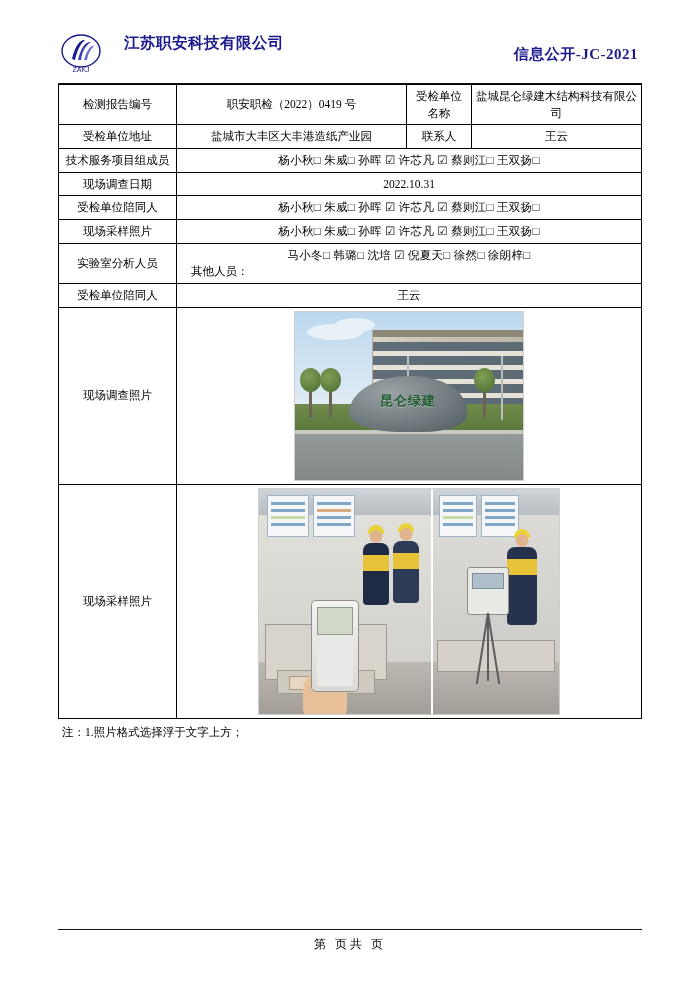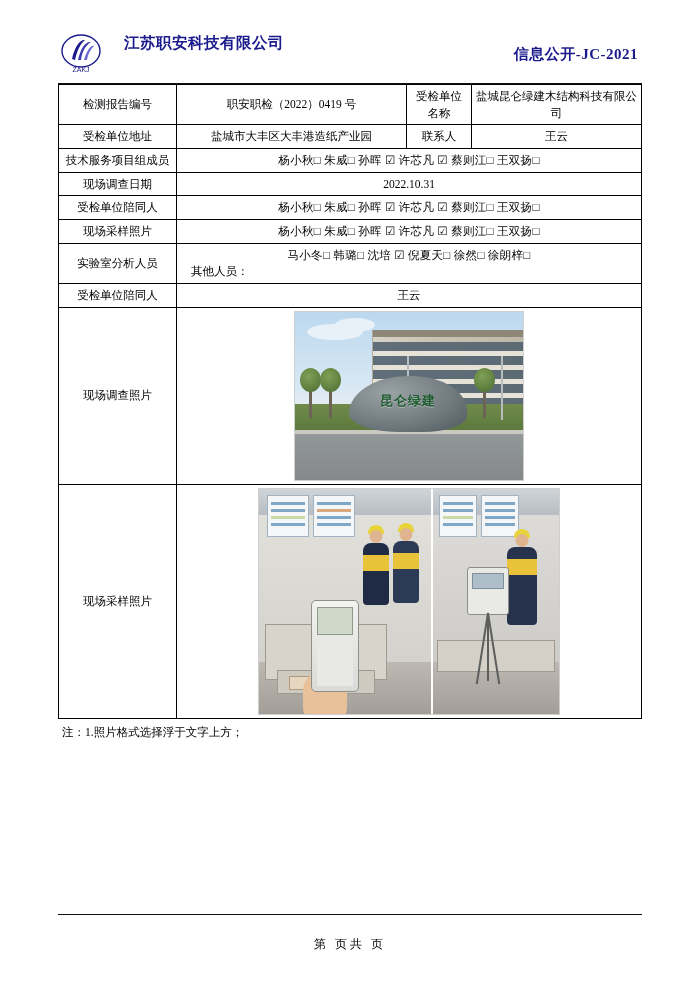--- a/index.html
+++ b/index.html
@@ -119,21 +119,21 @@
     font-size: 11.5px;
     margin-top: 6px;
     padding-left: 4px;
   }
   .footer {
     position: absolute;
     left: 58px;
     right: 58px;
     bottom: 36px;
     border-top: 1.5px solid #111;
-    padding-top: 21px;
+    padding-top: 6px;
     text-align: center;
     font-size: 12px;
     letter-spacing: 3px;
   }
 
   
   .img-survey {
     width: 228px;
     height: 168px;
     position: relative;

